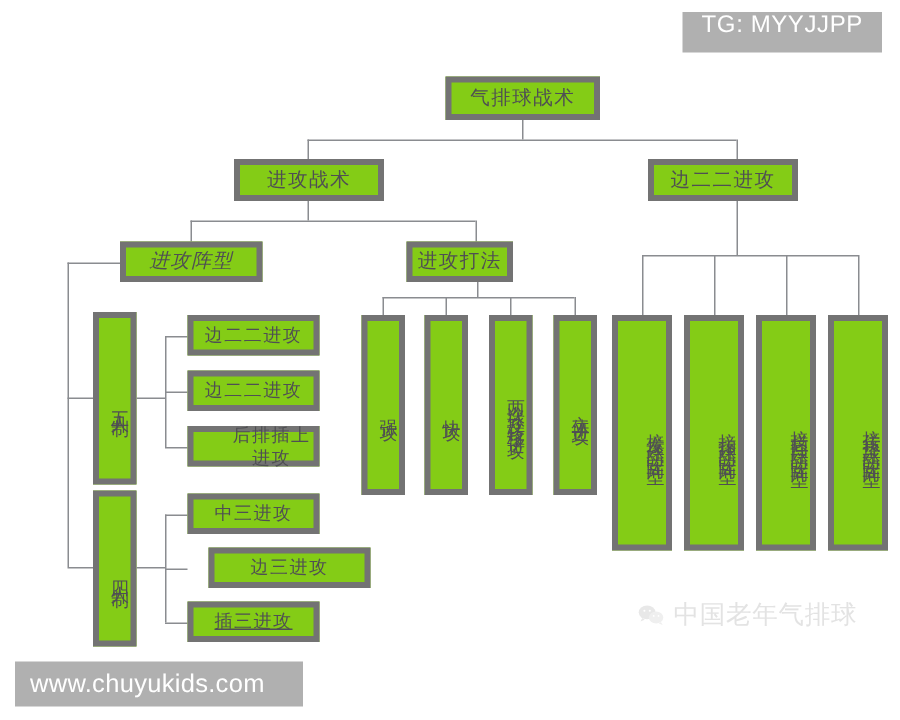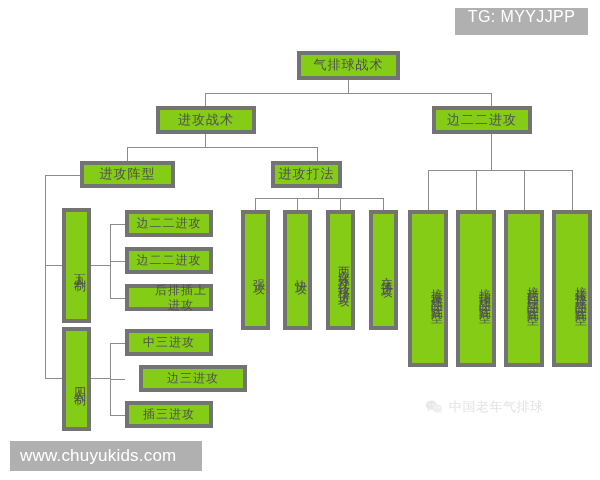--- a/index.html
+++ b/index.html
@@ -46,21 +46,21 @@
   }
   .line.hz{ height:1px; }
   .line.vt{ width:1px; }
 
   
   #wm-brand{
     position:absolute;
     left:425px; top:398px;
     display:flex;align-items:center;gap:6px;
     color:#e3e3e3;
-    font-size:13px;
+    font-size:17px;
     font-family:"Liberation Sans","DejaVu Sans",sans-serif;
     letter-spacing:0.5px;
     white-space:nowrap;
   }
   #wm-brand svg{display:block;}
   #tg-banner{
     position:absolute;
     left:455px; top:8px; width:133px; height:27px;
     background:#b0b0b0;
     color:#ffffff;
@@ -109,21 +109,21 @@
   <div class="line vt" style="left:127px;top:147px;height:14px;"></div>
   <div class="line vt" style="left:317px;top:147px;height:14px;"></div>
 
   <div class="line vt" style="left:491px;top:134px;height:36px;"></div>
   <div class="line hz" style="left:428px;top:170px;width:144px;"></div>
   <div class="line vt" style="left:428px;top:170px;height:40px;"></div>
   <div class="line vt" style="left:476px;top:170px;height:40px;"></div>
   <div class="line vt" style="left:524px;top:170px;height:40px;"></div>
   <div class="line vt" style="left:572px;top:170px;height:40px;"></div>
 
-  <div class="box h" style="left:80px;top:161px;width:95px;height:27px;">
+  <div class="box h" style="left:80px;top:161px;width:95px;height:27px;font-style:italic;">
     <span>进攻阵型</span>
   </div>
   <div class="box h" style="left:271px;top:161px;width:71px;height:27px;">
     <span>进攻打法</span>
   </div>
 
   <div class="line hz" style="left:45px;top:175px;width:35px;"></div>
   <div class="line vt" style="left:45px;top:175px;height:203px;"></div>
   <div class="line hz" style="left:45px;top:265px;width:17px;"></div>
   <div class="line hz" style="left:45px;top:378px;width:17px;"></div>
@@ -155,21 +155,21 @@
   <div class="line hz" style="left:110px;top:343px;width:15px;"></div>
   <div class="line hz" style="left:110px;top:379px;width:15px;"></div>
   <div class="line hz" style="left:110px;top:415px;width:15px;"></div>
 
   <div class="box small" style="left:125px;top:329px;width:88px;height:27px;">
     <span>中三进攻</span>
   </div>
   <div class="box small" style="left:139px;top:365px;width:108px;height:27px;">
     <span>边三进攻</span>
   </div>
-  <div class="box small" style="left:125px;top:401px;width:88px;height:27px;">
+  <div class="box small" style="left:125px;top:401px;width:88px;height:27px;text-decoration:underline;">
     <span>插三进攻</span>
   </div>
 
   <div class="line vt" style="left:318px;top:188px;height:10px;"></div>
   <div class="line hz" style="left:255px;top:198px;width:128px;"></div>
   <div class="line vt" style="left:255px;top:198px;height:12px;"></div>
   <div class="line vt" style="left:297px;top:198px;height:12px;"></div>
   <div class="line vt" style="left:340px;top:198px;height:12px;"></div>
   <div class="line vt" style="left:383px;top:198px;height:12px;"></div>
 

